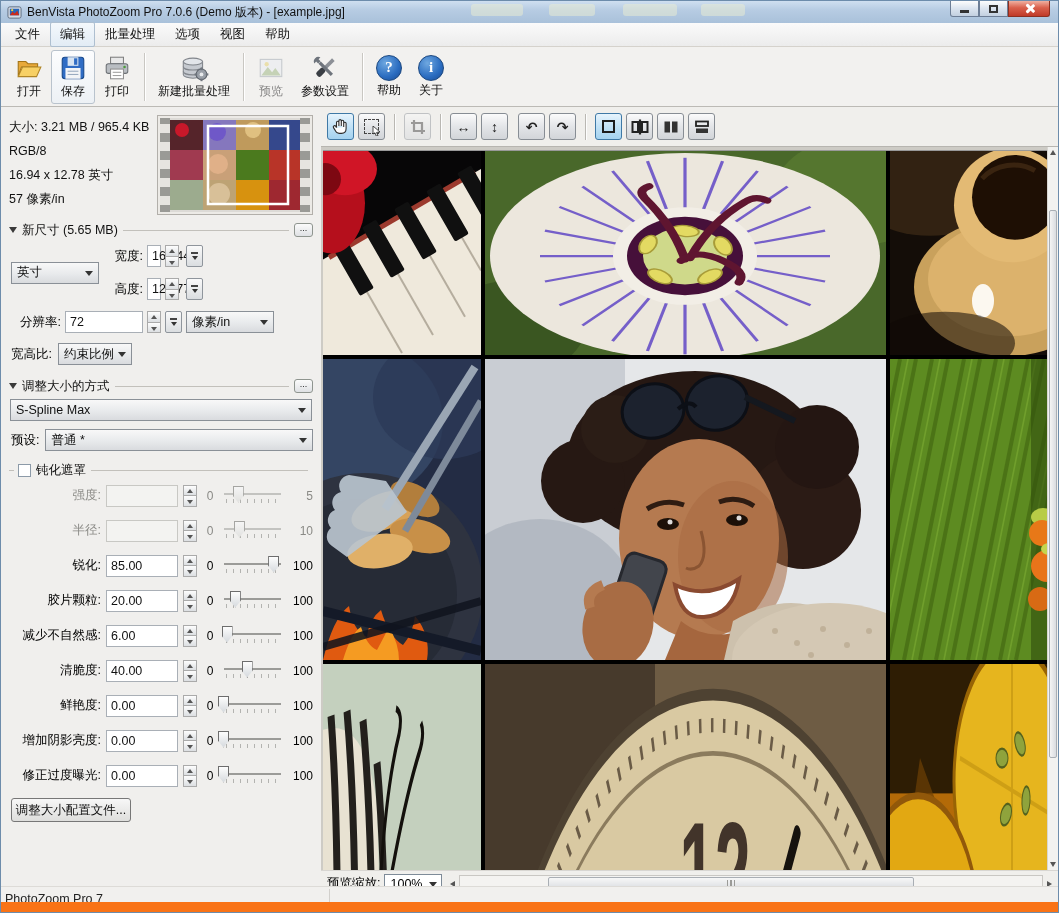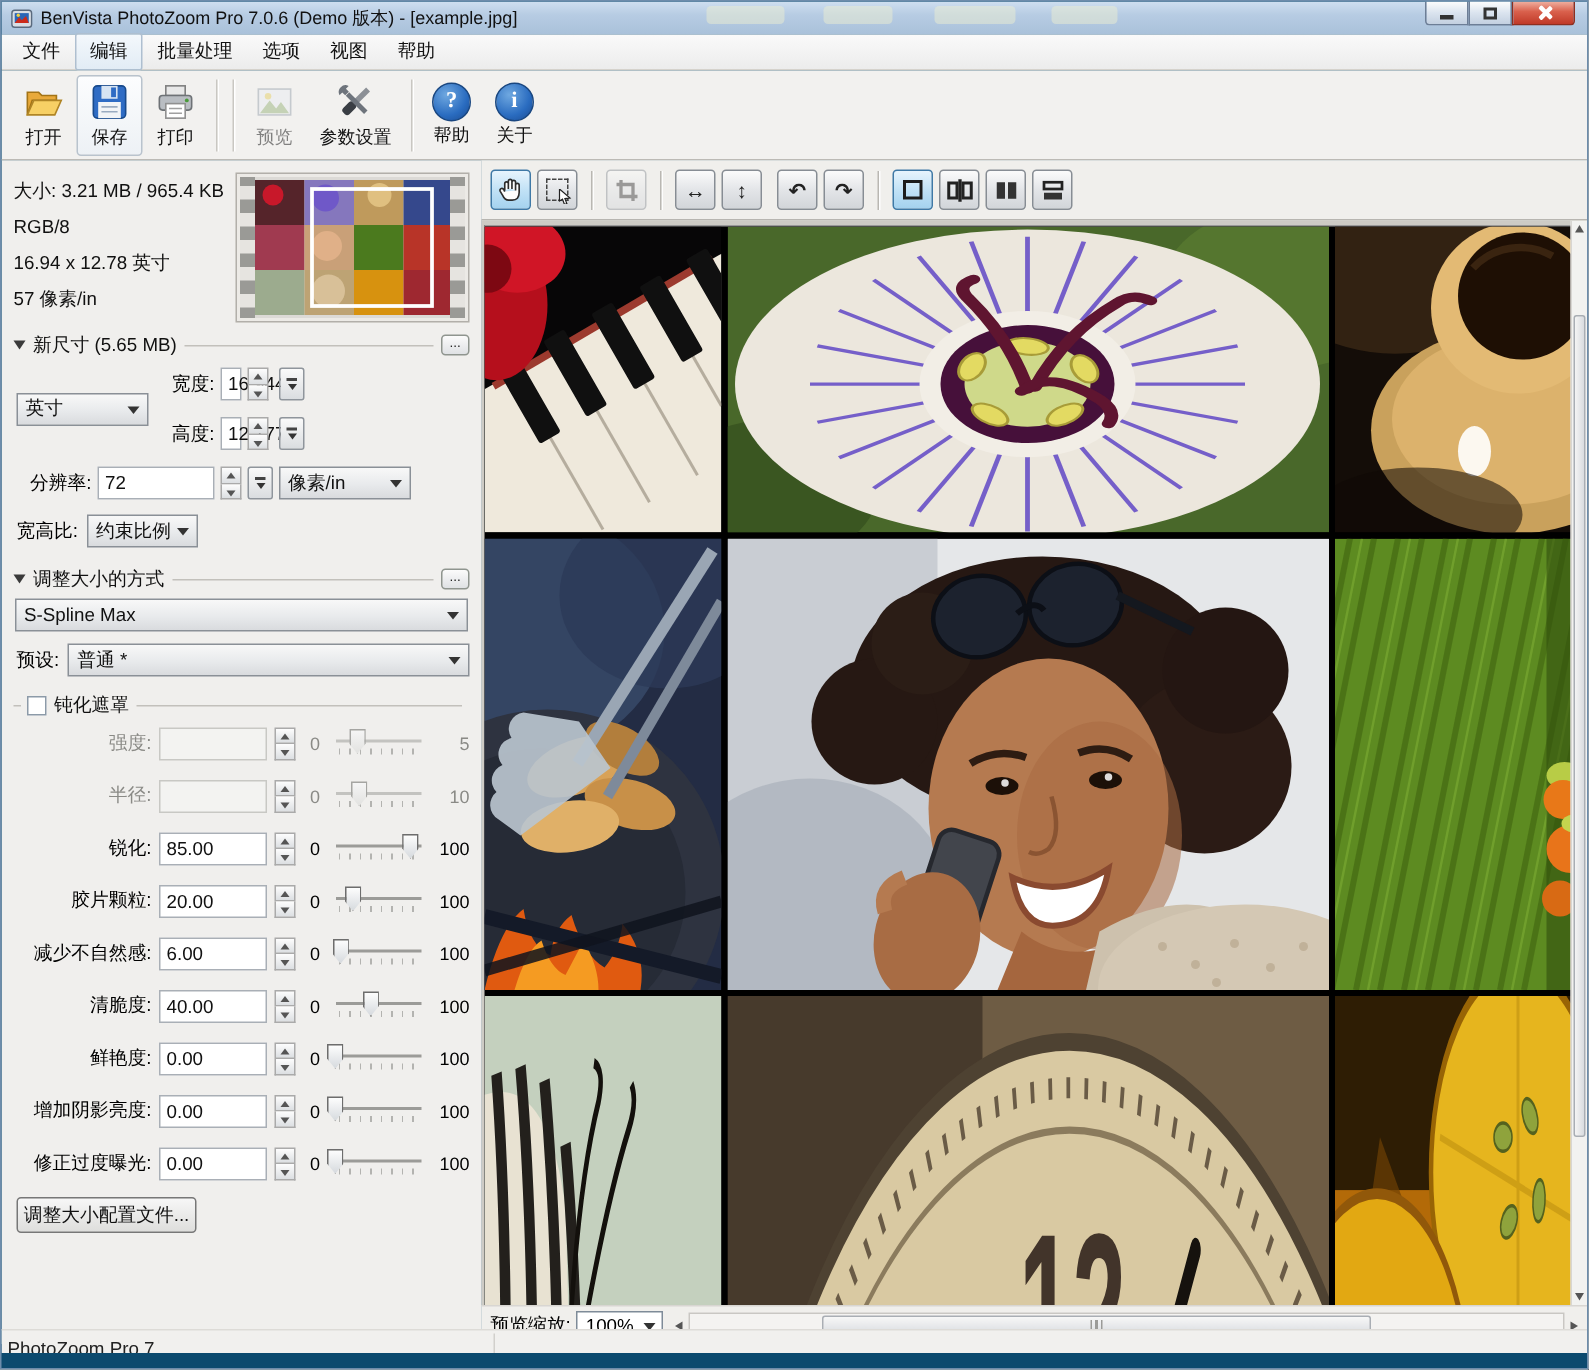--- a/index.html
+++ b/index.html
@@ -1,17 +1,17 @@
 <!DOCTYPE html>
 <html><head>
 <meta charset="utf-8">
 <style>
   html,body{margin:0;padding:0;background:#fff;}
   *{box-sizing:border-box;font-family:"Liberation Sans","DejaVu Sans",sans-serif;}
-  .window{position:relative;width:1059px;height:913px;overflow:hidden;background:#0c4a6e;border:1px solid #6d8cab;}
+  .window{position:relative;width:1059px;height:913px;overflow:hidden;background:#f97316;border:1px solid #6d8cab;}
 
   
   .titlebar{position:absolute;left:0;top:0;width:100%;height:22px;
     background:linear-gradient(#cfdff0,#b7cce3 40%,#a9c1da);display:flex;align-items:center;padding:0 6px;}
   .titlebar .blob{position:absolute;top:3px;height:12px;border-radius:3px;background:rgba(235,238,210,.5);}
   .app-icon{width:15px;height:15px;margin-right:5px;flex:0 0 auto;}
   .title-text{font-size:12px;color:#111;white-space:nowrap;}
   .wctrl{position:absolute;right:8px;top:0;display:flex;}
   .wbtn{width:29px;height:16px;border:1px solid #6d7e96;border-top:none;display:flex;align-items:center;justify-content:center;
     background:linear-gradient(#fdfdfd,#dbe4ef 50%,#c3d0e0);}
@@ -205,20 +205,34 @@
         <rect x="7" y="3" width="12" height="6" fill="#e8e8e8" stroke="#808080"></rect>
         <rect x="3" y="9" width="20" height="9" rx="2" fill="#b9bdc2" stroke="#6e7276"></rect>
         <rect x="7" y="14" width="12" height="9" fill="#fff" stroke="#909090"></rect>
         <line x1="9" y1="17" x2="17" y2="17" stroke="#a0a0a0"></line>
         <line x1="9" y1="20" x2="17" y2="20" stroke="#a0a0a0"></line>
         <circle cx="20" cy="12" r="1.2" fill="#4a9a3a"></circle>
       </svg>
       <span class="mlabel">打印</span>
     </div>
     <div class="tsep"></div>
+    <div class="mbtn">
+      <svg width="30" height="28" viewBox="0 0 28 26">
+        <path d="M4 7 v12 c0 2 4 3.5 9 3.5 s9 -1.5 9 -3.5 V7" fill="#c6cad0" stroke="#82868c"></path>
+        <ellipse cx="13" cy="7" rx="9" ry="3.2" fill="#e2e5e9" stroke="#82868c"></ellipse>
+        <path d="M4 11.5 c0 2 4 3.4 9 3.4 s9 -1.4 9 -3.4 M4 16 c0 2 4 3.4 9 3.4 s9 -1.4 9 -3.4" fill="none" stroke="#82868c"></path>
+        <circle cx="21" cy="19" r="5" fill="#9aa0a8" stroke="#5e646c"></circle>
+        <circle cx="21" cy="19" r="1.8" fill="#e8eaec"></circle>
+        <rect x="20" y="12.6" width="2" height="2.4" fill="#6e747c"></rect>
+        <rect x="20" y="22.9" width="2" height="2.4" fill="#6e747c"></rect>
+        <rect x="14.6" y="18" width="2.4" height="2" fill="#6e747c"></rect>
+        <rect x="25" y="18" width="2.4" height="2" fill="#6e747c"></rect>
+      </svg>
+      <span class="mlabel">新建批量处理</span>
+    </div>
     <div class="tsep"></div>
     <div class="mbtn disabled">
       <svg width="28" height="28" viewBox="0 0 26 26">
         <rect x="3" y="5" width="20" height="16" fill="#e9edf1" stroke="#9aa4ae"></rect>
         <path d="M4 20 l6 -8 4 5 3 -4 5 7 z" fill="#9ab47e"></path>
         <circle cx="9" cy="9.5" r="2" fill="#e3cf6a"></circle>
       </svg>
       <span class="mlabel">预览</span>
     </div>
     <div class="mbtn">

